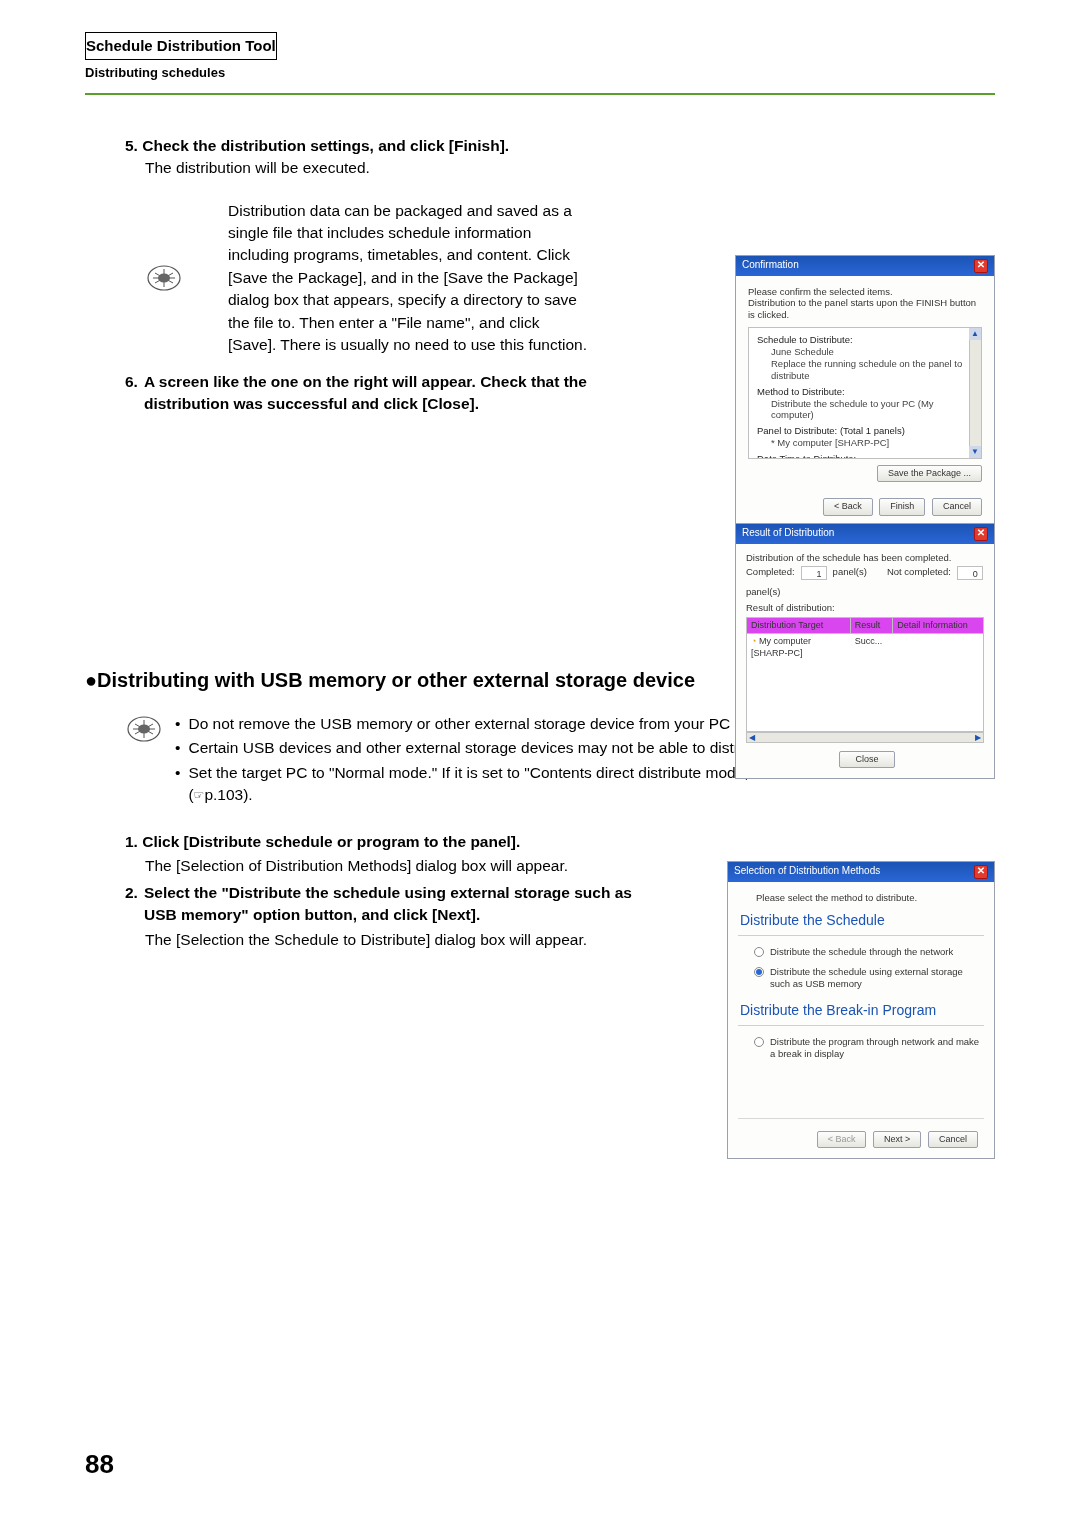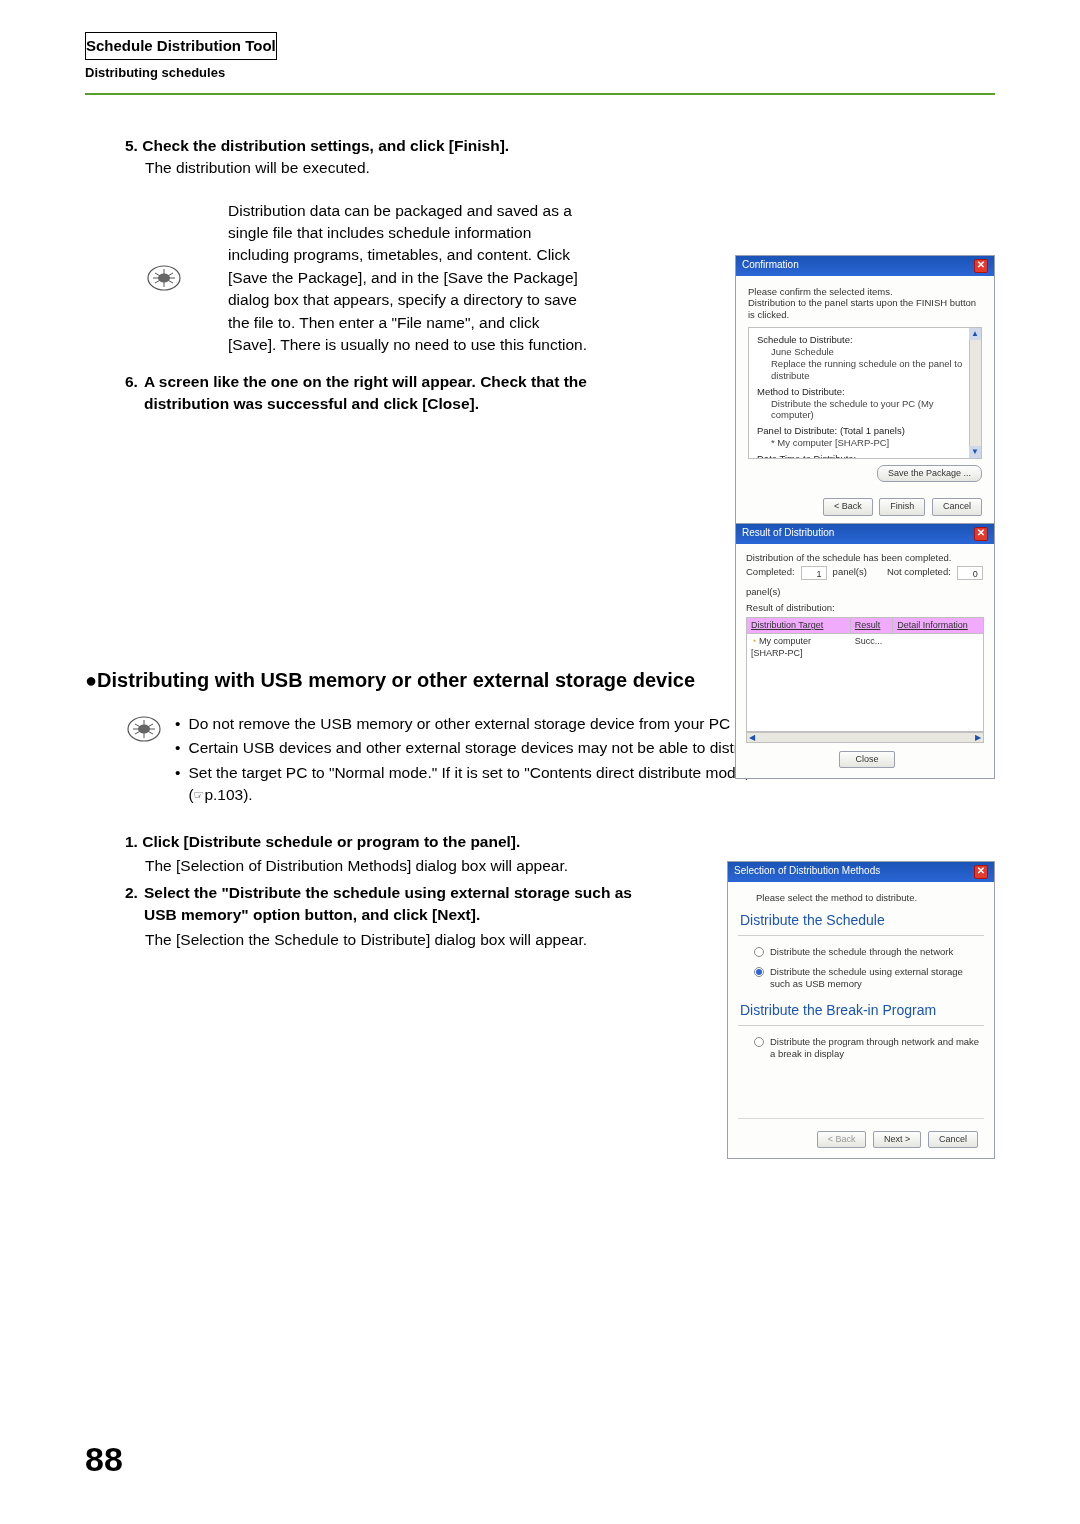--- a/index.html
+++ b/index.html
@@ -57,21 +57,21 @@
   .bullet-content .bullet-row { display: flex; margin-bottom: 2px; }
   .bullet-dot { margin-right: 8px; }
   .pageref { font-size: 12px; vertical-align: middle; }
   .step-list { padding-left: 40px; }
   .step-list .step { margin-bottom: 4px; }
   .step-list .sub { margin-top: 2px; }
   .page-number {
     position: absolute;
     bottom: 40px;
     left: 85px;
-    font-size: 34px;
+    font-size: 26px;
     font-weight: bold;
   }
 
   
   .win {
     position: absolute;
     border: 1px solid #9aa0b0;
     background: #f6f6f4;
     font-size: 9.5px;
     line-height: 1.25;
@@ -103,29 +103,29 @@
   .win-confirm .scroll-up{top:0;} .win-confirm .scroll-down{bottom:0;}
   .win-confirm .kv { margin-bottom: 4px; }
   .win-confirm .kv .k { color:#222; }
   .win-confirm .kv .v { color:#444; padding-left: 14px; display:block;}
   .win-confirm .btnrow { text-align: right; padding-top: 6px; }
   .mini-btn {
     display:inline-block; border:1px solid #9aa0b0; background:linear-gradient(#fdfdfd,#e6e6e0);
     padding: 2px 10px; font-size:9px; border-radius:2px; color:#333; margin-left:4px;
     min-width: 46px; text-align:center;
   }
-  .mini-btn.wide { min-width: 100px; border-radius: 7px; }
+  .mini-btn.wide { min-width: 100px; }
   .mini-btn.disabled { color:#999; }
 
   .win-result { top: 388px; right: 0px; width: 260px; }
   .win-result .body { padding: 8px 10px 10px 10px; }
   .win-result .counts { display:flex; gap:6px; align-items:flex-start; margin: 3px 0 4px 0; flex-wrap:wrap;}
   .count-box { border:1px solid #c0c0c0; background:#fff; width:26px; height:14px; text-align:right; padding:0 4px; font-size:9px; line-height:14px;}
   .res-table { border:1px solid #c0c0c0; background:#fff; width:100%; font-size:9px; }
-  .res-table .thead { display:flex; background:#f0abfc; border-bottom:1px solid #c0c0c0;text-decoration:underline;}
+  .res-table .thead { display:flex; background:#d946ef; border-bottom:1px solid #c0c0c0;}
   .res-table .thead div { padding:2px 4px; border-right:1px solid #c0c0c0;}
   .res-table .trow { display:flex; }
   .res-table .trow div { padding:2px 4px; }
   .res-table .col1{width:44%;} .res-table .col2{width:18%;} .res-table .col3{width:38%;}
   .res-spacer { height:70px; }
   .res-hscroll { height:11px; margin-top:0px; background:#e8e8e0; border:1px solid #c0c0c0; display:flex; justify-content:space-between;}
   .res-hscroll span{width:10px;text-align:center;color:#1b54b5;font-size:8px;line-height:10px;}
 
   .win-select { top: 860px; right: 0px; width: 268px; }
   .win-select .body { padding: 10px 12px 8px 12px; }

